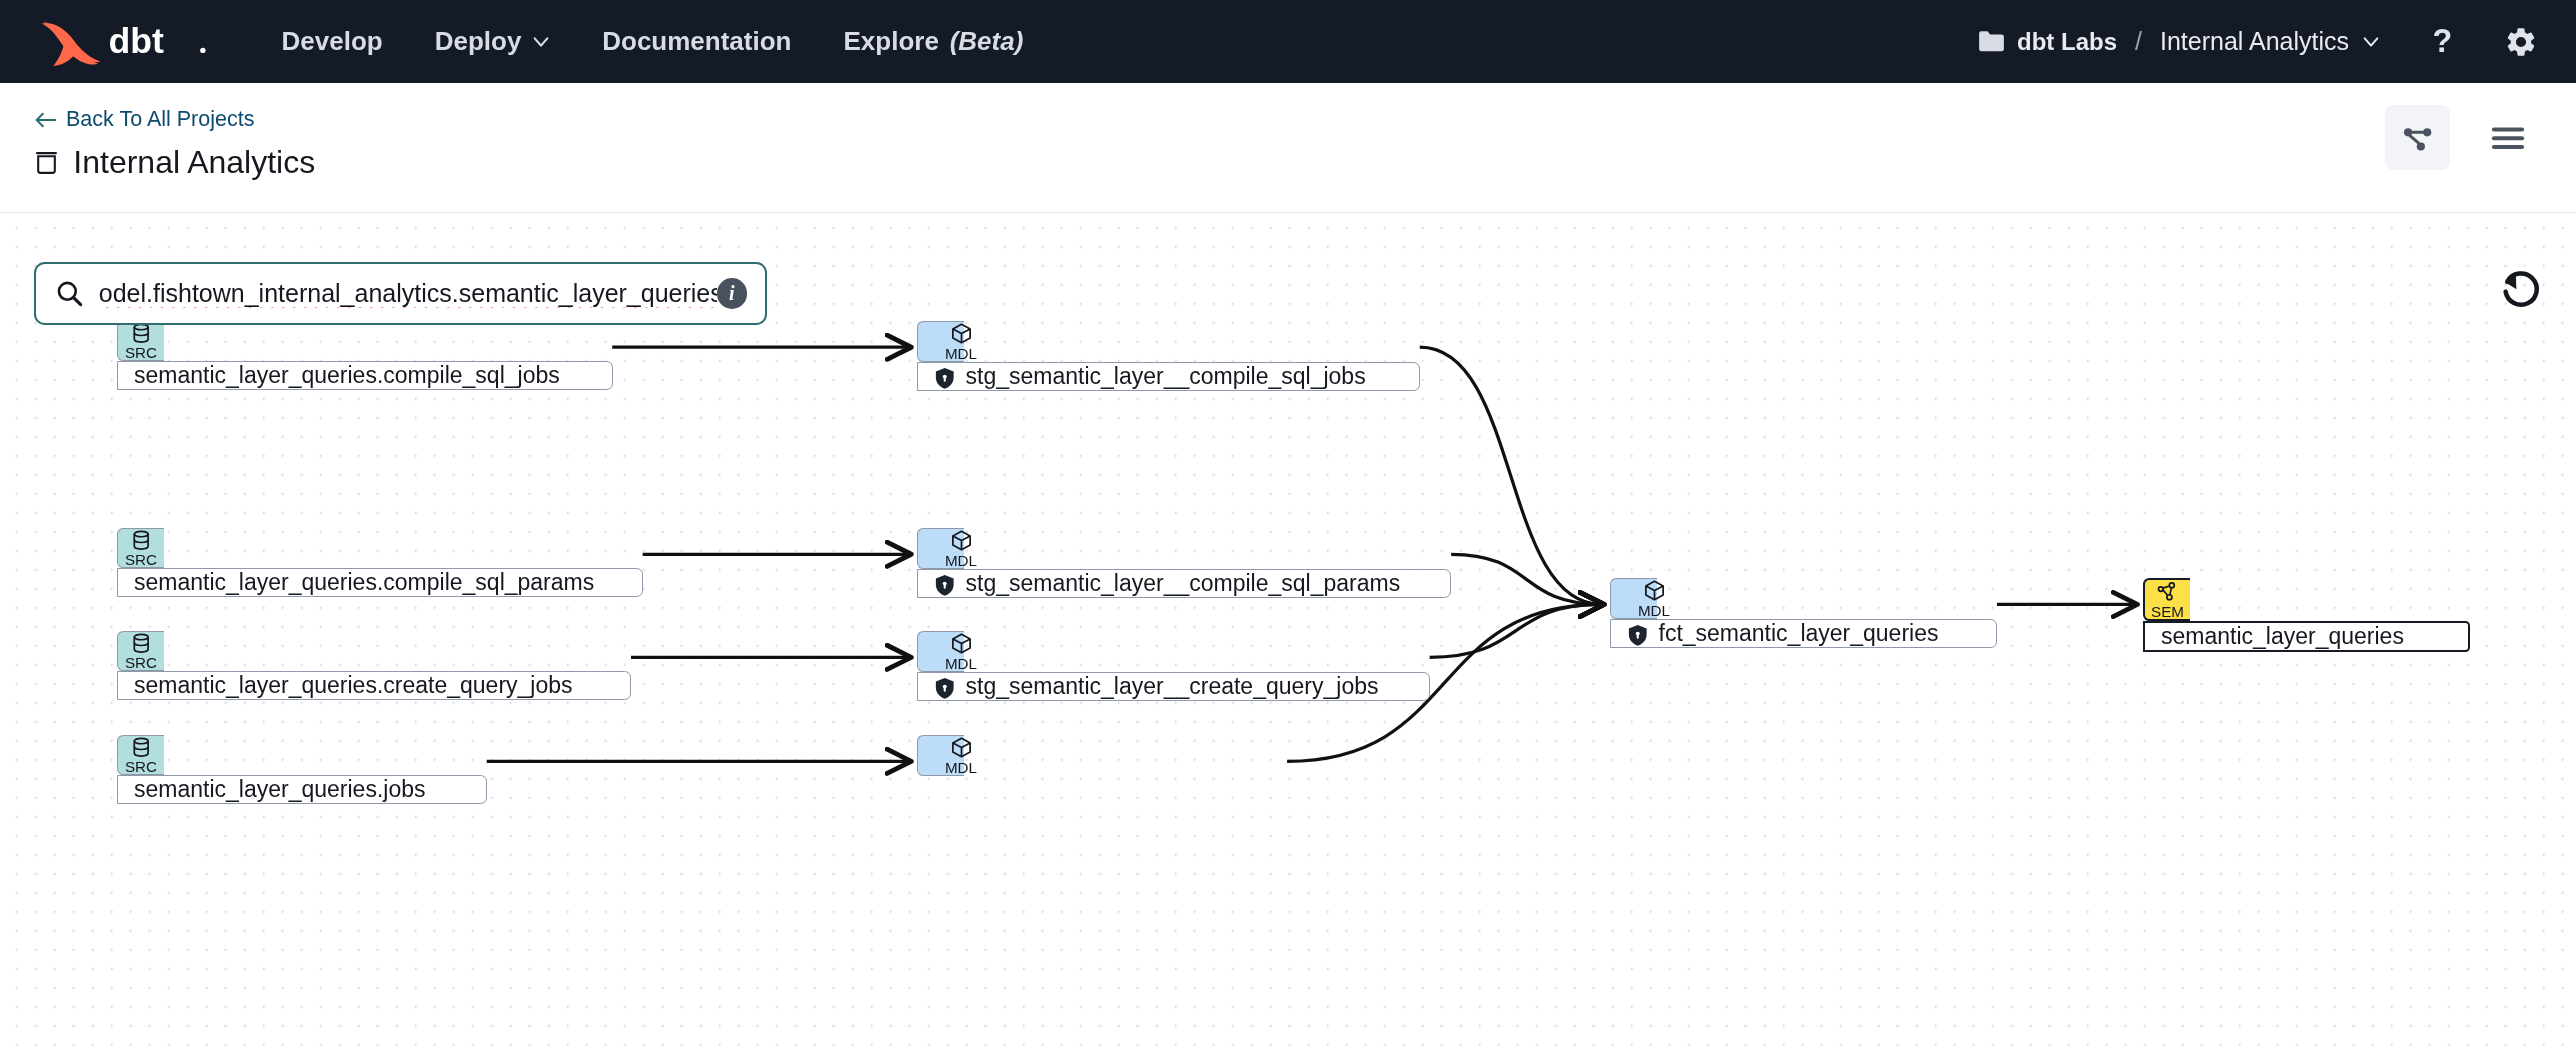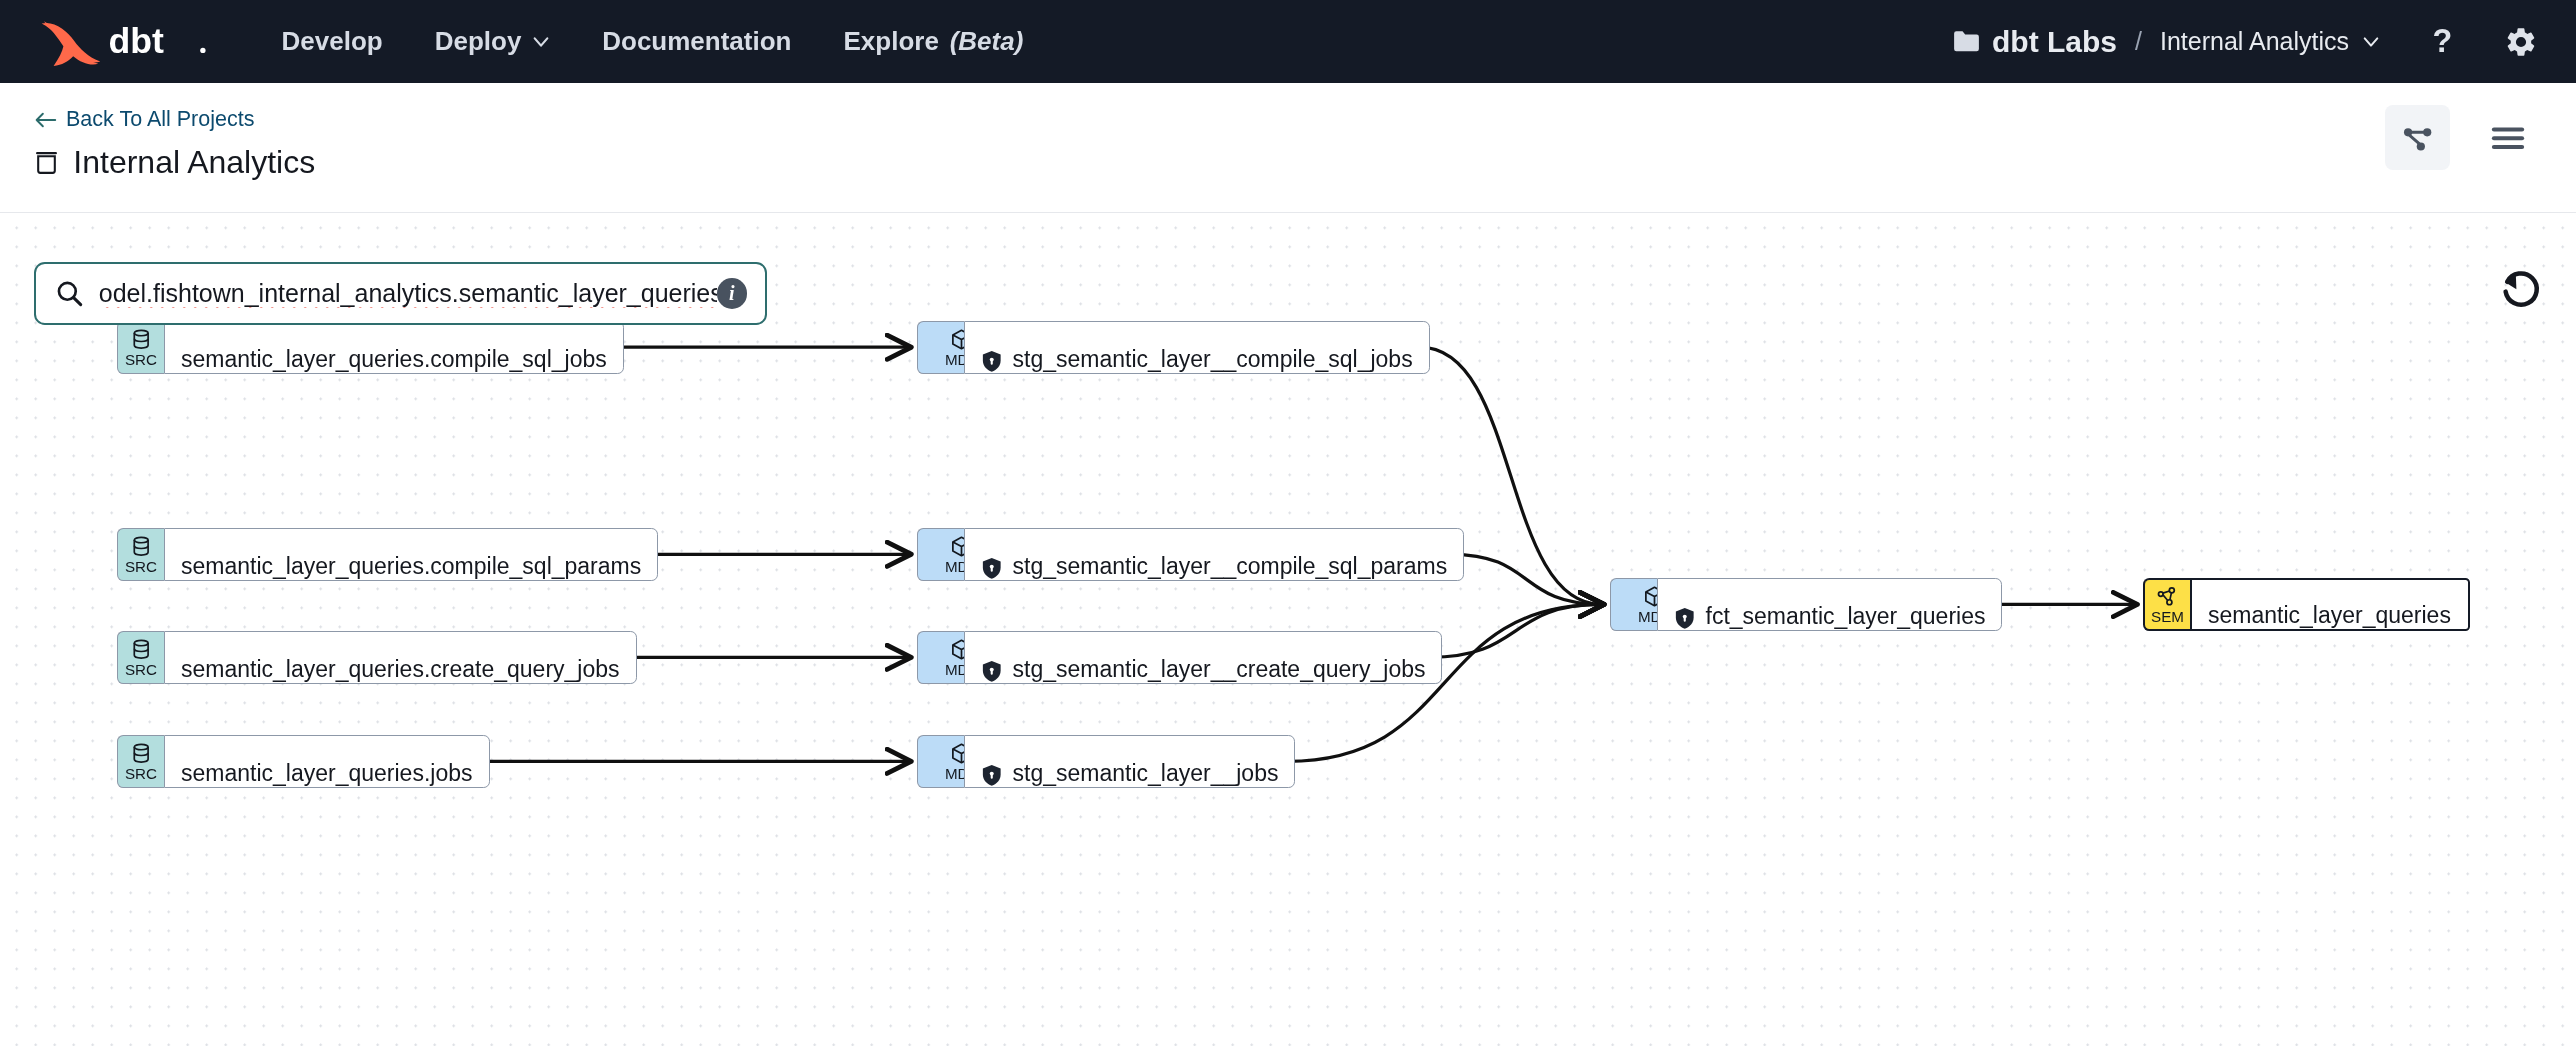--- a/index.html
+++ b/index.html
@@ -27,21 +27,21 @@
     cursor: pointer; white-space: nowrap;
   }
   .nav-link .beta { font-style: italic; font-weight: bold; }
   .chev { display: inline-block; width: 18px; height: 18px; }
   .nav-right {
     margin-left: auto; margin-right: 38px;
     display: flex; align-items: center; gap: 0px;
   }
   .org-chip { display: flex; align-items: center; gap: 12.5px; cursor: pointer; }
   .folder-ico { width: 27px; height: 23px; }
-  .org-name { color: #e8ebf0; font-size: 30px; font-weight: bold; }
+  .org-name { color: #e8ebf0; font-size: 24px; font-weight: bold; }
   .slash { color: #9aa3b2; font-size: 25px; margin: 0 18px; }
   .proj-name { color: #e8ebf0; font-size: 25px; font-weight: normal; display: flex; align-items: center; gap: 12.5px; cursor: pointer; }
   .icon-btn-top { margin-left: 47px; cursor: pointer; display:flex; align-items:center; }
 
   
   #sub-header {
     position: absolute; left: 0; top: 83px;
     width: 2576px; height: 130px;
     background: #ffffff;
     border-bottom: 0.9px solid #e6e8ec;
@@ -121,20 +121,21 @@
   
   #graph-layer { position: absolute; left: 0; top: 213px; width: 2576px; height: 834px; }
   #edges-svg { position: absolute; left: 0; top: 0; width: 2576px; height: 834px; pointer-events: none; }
 
   .node {
     position: absolute;
     height: 53px;
     display: flex; align-items: stretch;
     cursor: pointer;
     z-index: 5;
+    flex-direction: column;
   }
   .node .badge {
     width: 47px; flex: none;
     display: flex; flex-direction: column;
     align-items: center; justify-content: center;
     border-radius: 6.3px 0 0 6.3px;
     border: 1.3px solid #8d98a8;
     border-right: none;
     gap: 0px;
   }
@@ -378,43 +379,35 @@
      </div>
       </div>
       <div class="node" style="left: 917px; top: 522px; width: 370px;">
         <div class="badge badge-mdl">
        <svg width="23" height="23" viewBox="0 0 24 24">
       <path d="M12 2.4 L21 7.2 V16.8 L12 21.6 L3 16.8 V7.2 Z" fill="none" stroke="#13181f" stroke-width="1.8" stroke-linejoin="round"></path>
       <path d="M3 7.2 L12 12 L21 7.2 M12 12 V21.6" fill="none" stroke="#13181f" stroke-width="1.8" stroke-linejoin="round"></path>
     </svg>
        <span class="btxt">MDL</span>
      </div>
+      </div>
+      <div class="node" style="left: 1610px; top: 365px; width: 387px;">
+        <div class="badge badge-mdl">
+       <svg width="23" height="23" viewBox="0 0 24 24">
+      <path d="M12 2.4 L21 7.2 V16.8 L12 21.6 L3 16.8 V7.2 Z" fill="none" stroke="#13181f" stroke-width="1.8" stroke-linejoin="round"></path>
+      <path d="M3 7.2 L12 12 L21 7.2 M12 12 V21.6" fill="none" stroke="#13181f" stroke-width="1.8" stroke-linejoin="round"></path>
+    </svg>
+       <span class="btxt">MDL</span>
+     </div>
      <div class="body">
        <svg width="21.5" height="23" viewBox="0 0 20 22" style="flex:none">
     <path d="M10 1 L18.5 4.2 V10 c0 5.3-3.6 9-8.5 10.8 C5.1 19 1.5 15.3 1.5 10 V4.2 Z" fill="#1d2430"></path>
     <circle cx="10" cy="9.2" r="1.9" fill="#ffffff"></circle>
     <rect x="9" y="10" width="2" height="4.2" rx="1" fill="#ffffff"></rect>
   </svg>
-       <span class="label">stg_semantic_layer__jobs</span>
-     </div>
-      </div>
-      <div class="node" style="left: 1610px; top: 365px; width: 387px;">
-        <div class="badge badge-mdl">
-       <svg width="23" height="23" viewBox="0 0 24 24">
-      <path d="M12 2.4 L21 7.2 V16.8 L12 21.6 L3 16.8 V7.2 Z" fill="none" stroke="#13181f" stroke-width="1.8" stroke-linejoin="round"></path>
-      <path d="M3 7.2 L12 12 L21 7.2 M12 12 V21.6" fill="none" stroke="#13181f" stroke-width="1.8" stroke-linejoin="round"></path>
-    </svg>
-       <span class="btxt">MDL</span>
-     </div>
-     <div class="body">
-       <svg width="21.5" height="23" viewBox="0 0 20 22" style="flex:none">
-    <path d="M10 1 L18.5 4.2 V10 c0 5.3-3.6 9-8.5 10.8 C5.1 19 1.5 15.3 1.5 10 V4.2 Z" fill="#1d2430"></path>
-    <circle cx="10" cy="9.2" r="1.9" fill="#ffffff"></circle>
-    <rect x="9" y="10" width="2" height="4.2" rx="1" fill="#ffffff"></rect>
-  </svg>
        <span class="label">fct_semantic_layer_queries</span>
      </div>
       </div>
       <div class="node selected" style="left: 2143px; top: 365px; width: 327px;">
         <div class="badge badge-sem">
        <svg width="23" height="23" viewBox="0 0 24 24">
     <circle cx="16.5" cy="5.5" r="2.6" fill="none" stroke="#13181f" stroke-width="1.8"></circle>
     <circle cx="5" cy="9.5" r="2.4" fill="none" stroke="#13181f" stroke-width="1.8"></circle>
     <circle cx="14" cy="18" r="2.6" fill="none" stroke="#13181f" stroke-width="1.8"></circle>
     <path d="M7.3 10.3 L12 16 M7.2 8.5 L14.1 6.2 M16.1 8.1 L14.5 15.4" stroke="#13181f" stroke-width="1.7" fill="none"></path>

